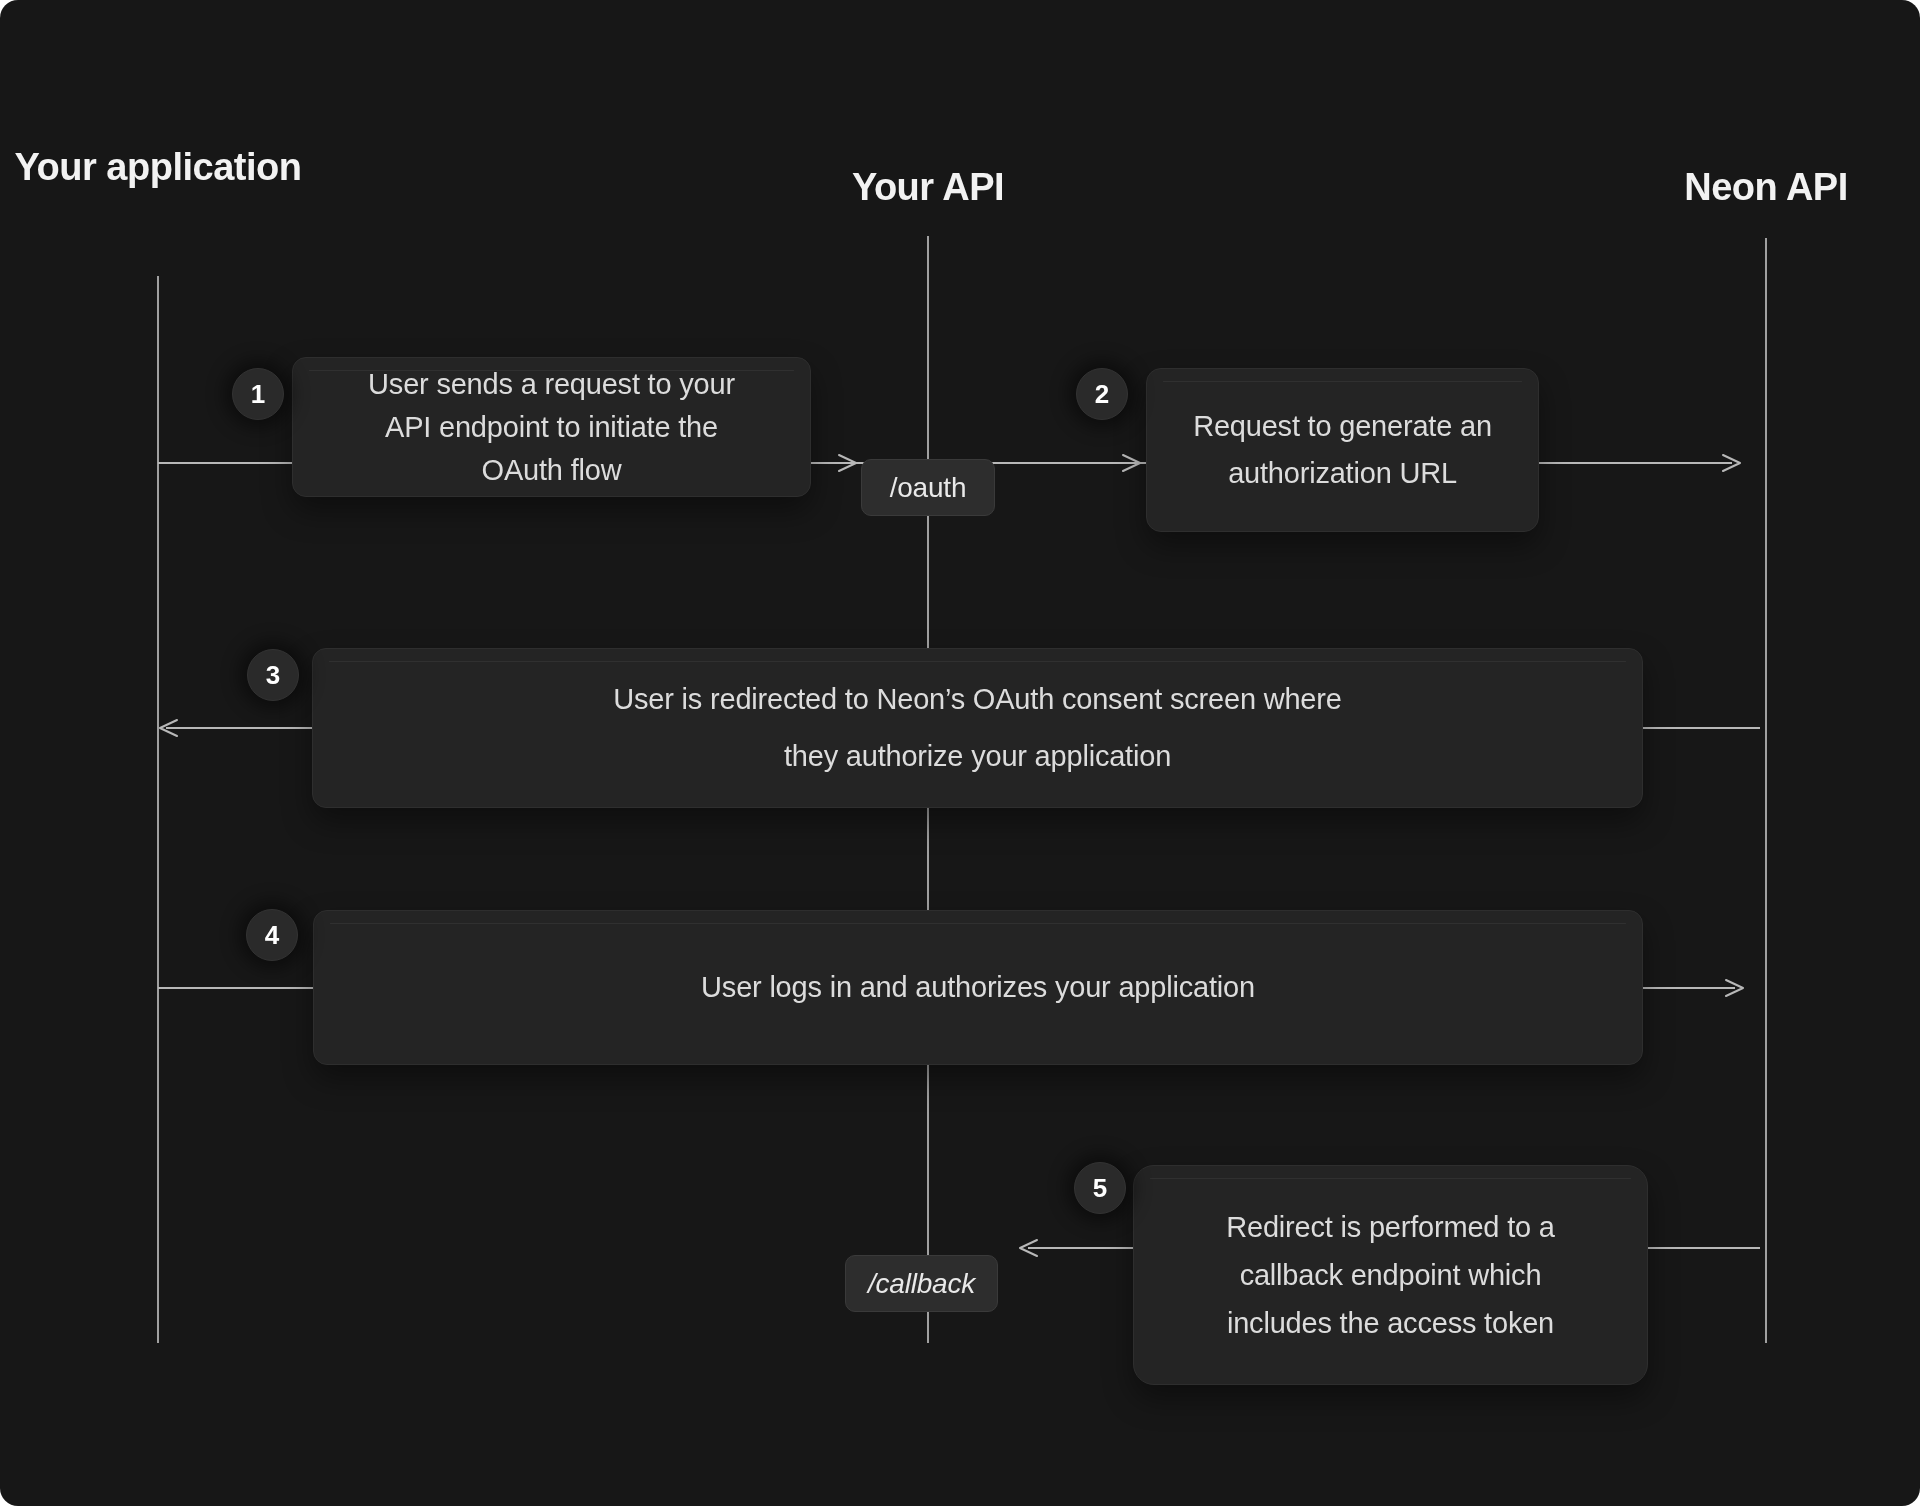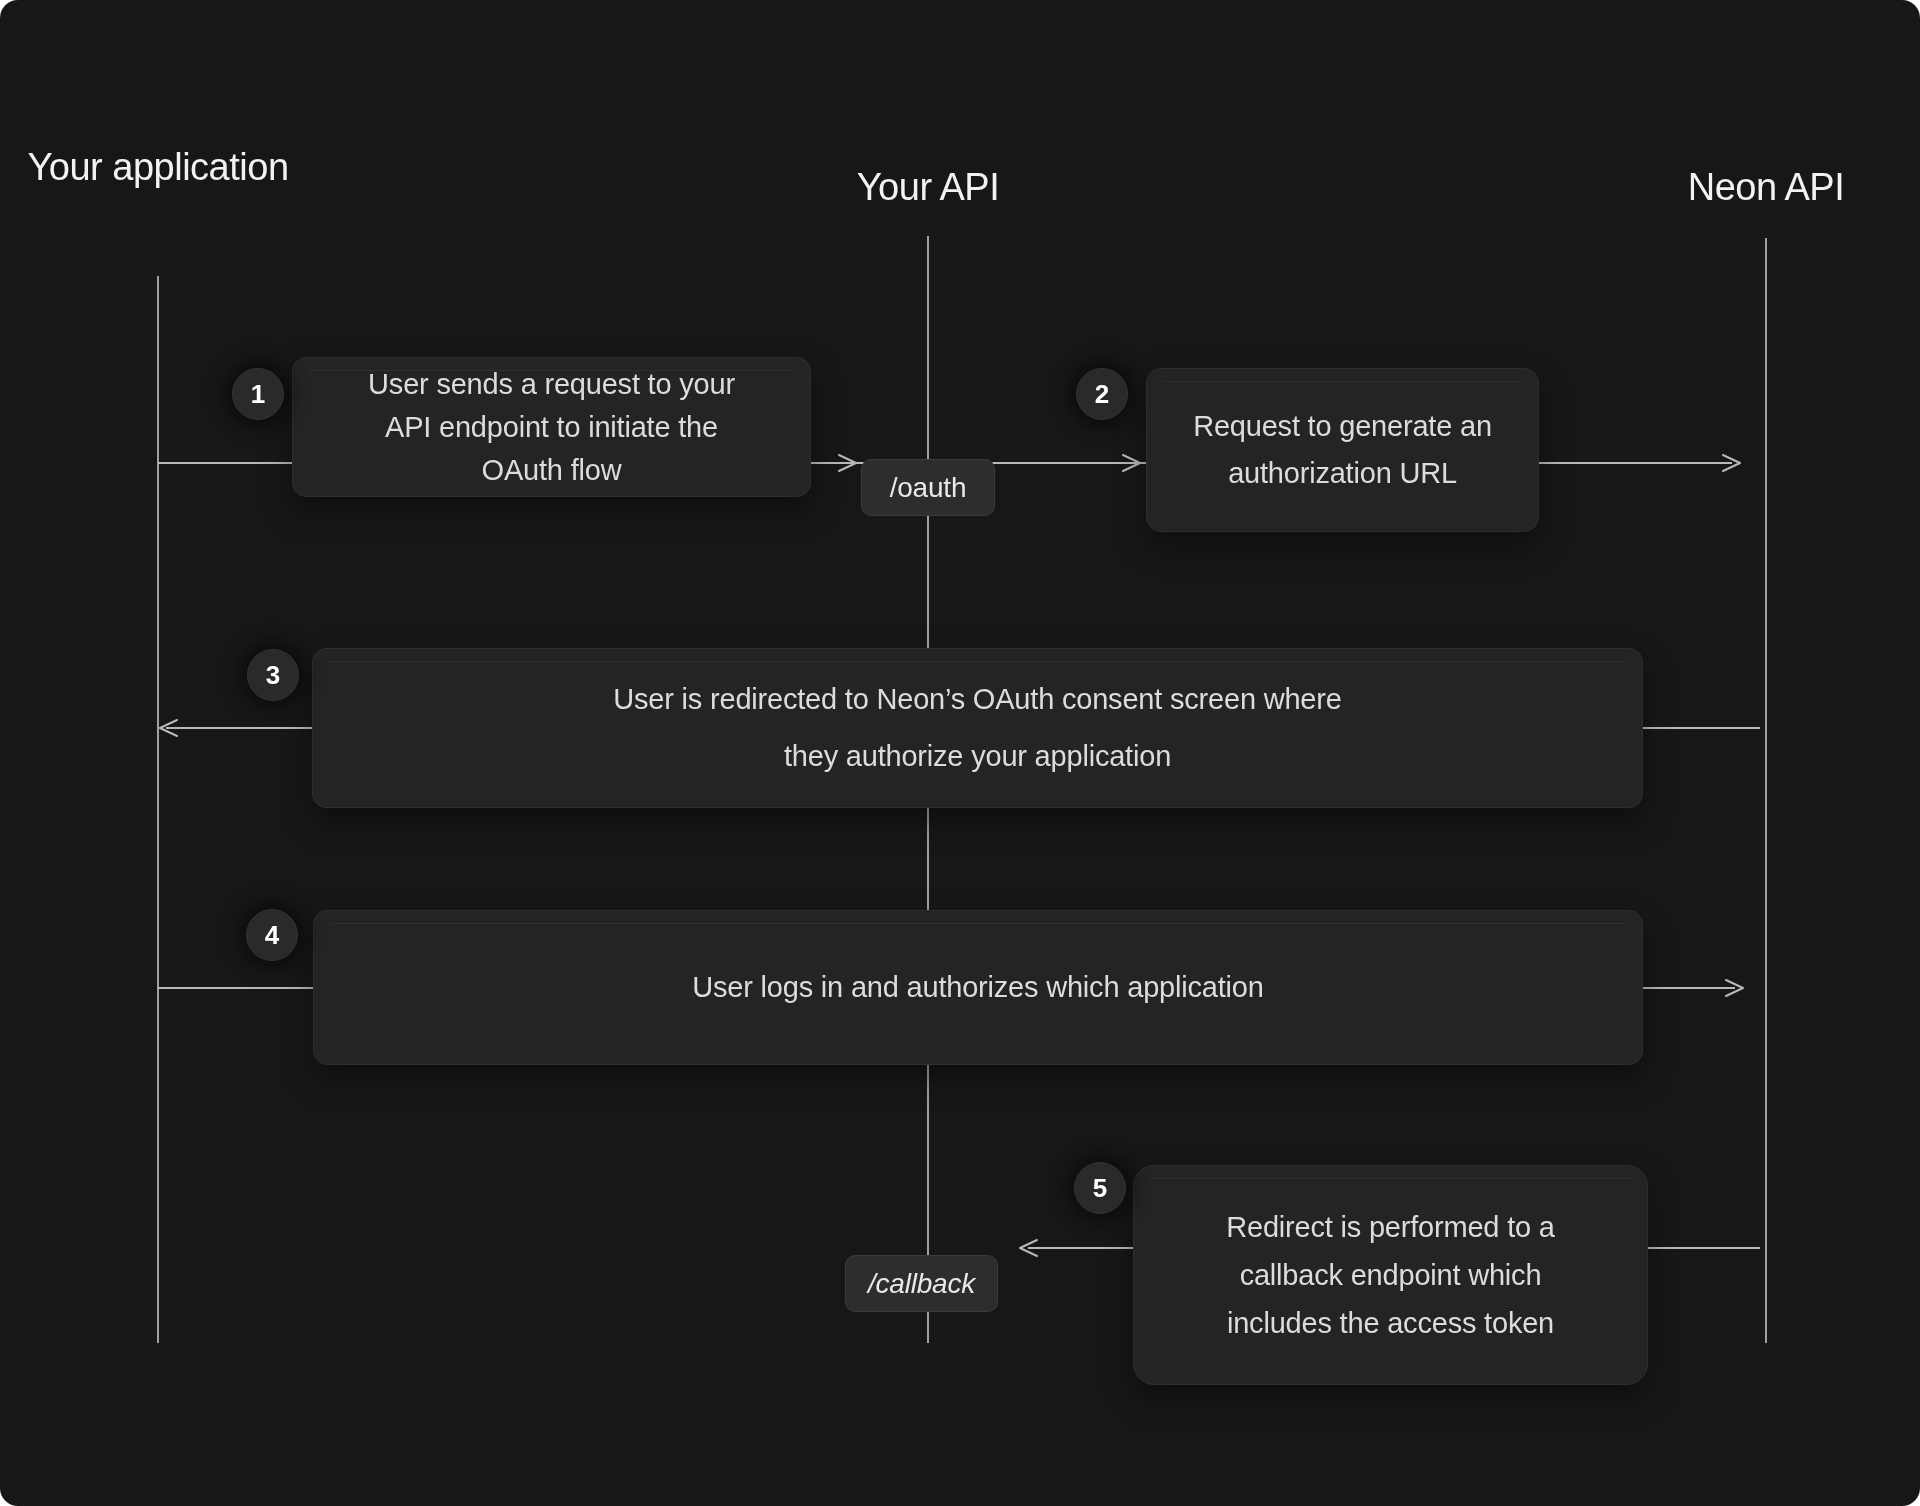--- a/index.html
+++ b/index.html
@@ -10,21 +10,21 @@
     font-family:"Liberation Sans","DejaVu Sans",sans-serif;
   }
   .layer-svg{position:absolute;inset:0;z-index:1;}
   .lifeline{stroke:var(--lifeline-color,#a0a0a0);stroke-width:2;fill:none;}
   .msg-line{stroke:var(--line-color,#b8b8b8);stroke-width:2;fill:none;}
   .arrowhead{stroke:var(--line-color,#b8b8b8);stroke-width:2;fill:none;stroke-linecap:round;stroke-linejoin:round;}
 
   .lane-title{
     position:absolute;transform:translateX(-50%);
     color:var(--title-color,#f2f2f2);
-    font-size:38px;font-weight:400;line-height:54px;
+    font-size:38px;font-weight:700;line-height:54px;
     text-align:center;letter-spacing:-0.5px;white-space:nowrap;z-index:2;
   }
   .lane-title.wrap{white-space:normal;width:300px;}
 
   .step-box{
     position:absolute;z-index:2;box-sizing:border-box;
     background:var(--box-bg,#242424);
     border:1px solid var(--box-border,#2e2e2e);
     border-radius:14px;
     box-shadow:0 14px 30px rgba(0,0,0,0.40);
@@ -112,21 +112,21 @@
   </div>
   <div class="step-box" style="left:312px;top:648px;width:1331px;height:160px;line-height:37px;gap:20px;">
     <span>User is redirected to Neon’s OAuth consent screen where</span>
     <span>they authorize your application</span>
   </div>
 
   <div class="step-circle" style="left:246px;top:909px;">
     <span>4</span>
   </div>
   <div class="step-box" style="left:313px;top:910px;width:1330px;height:155px;line-height:37px;">
-    <span>User logs in and authorizes which application</span>
+    <span>User logs in and authorizes your application</span>
   </div>
 
   <div class="step-circle" style="left:1074px;top:1162px;">
     <span>5</span>
   </div>
   <div class="step-box" style="left:1133px;top:1165px;width:515px;height:220px;line-height:48px;border-radius:21px;">
     <span>Redirect is performed to a</span>
     <span>callback endpoint which</span>
     <span>includes the access token</span>
   </div>

